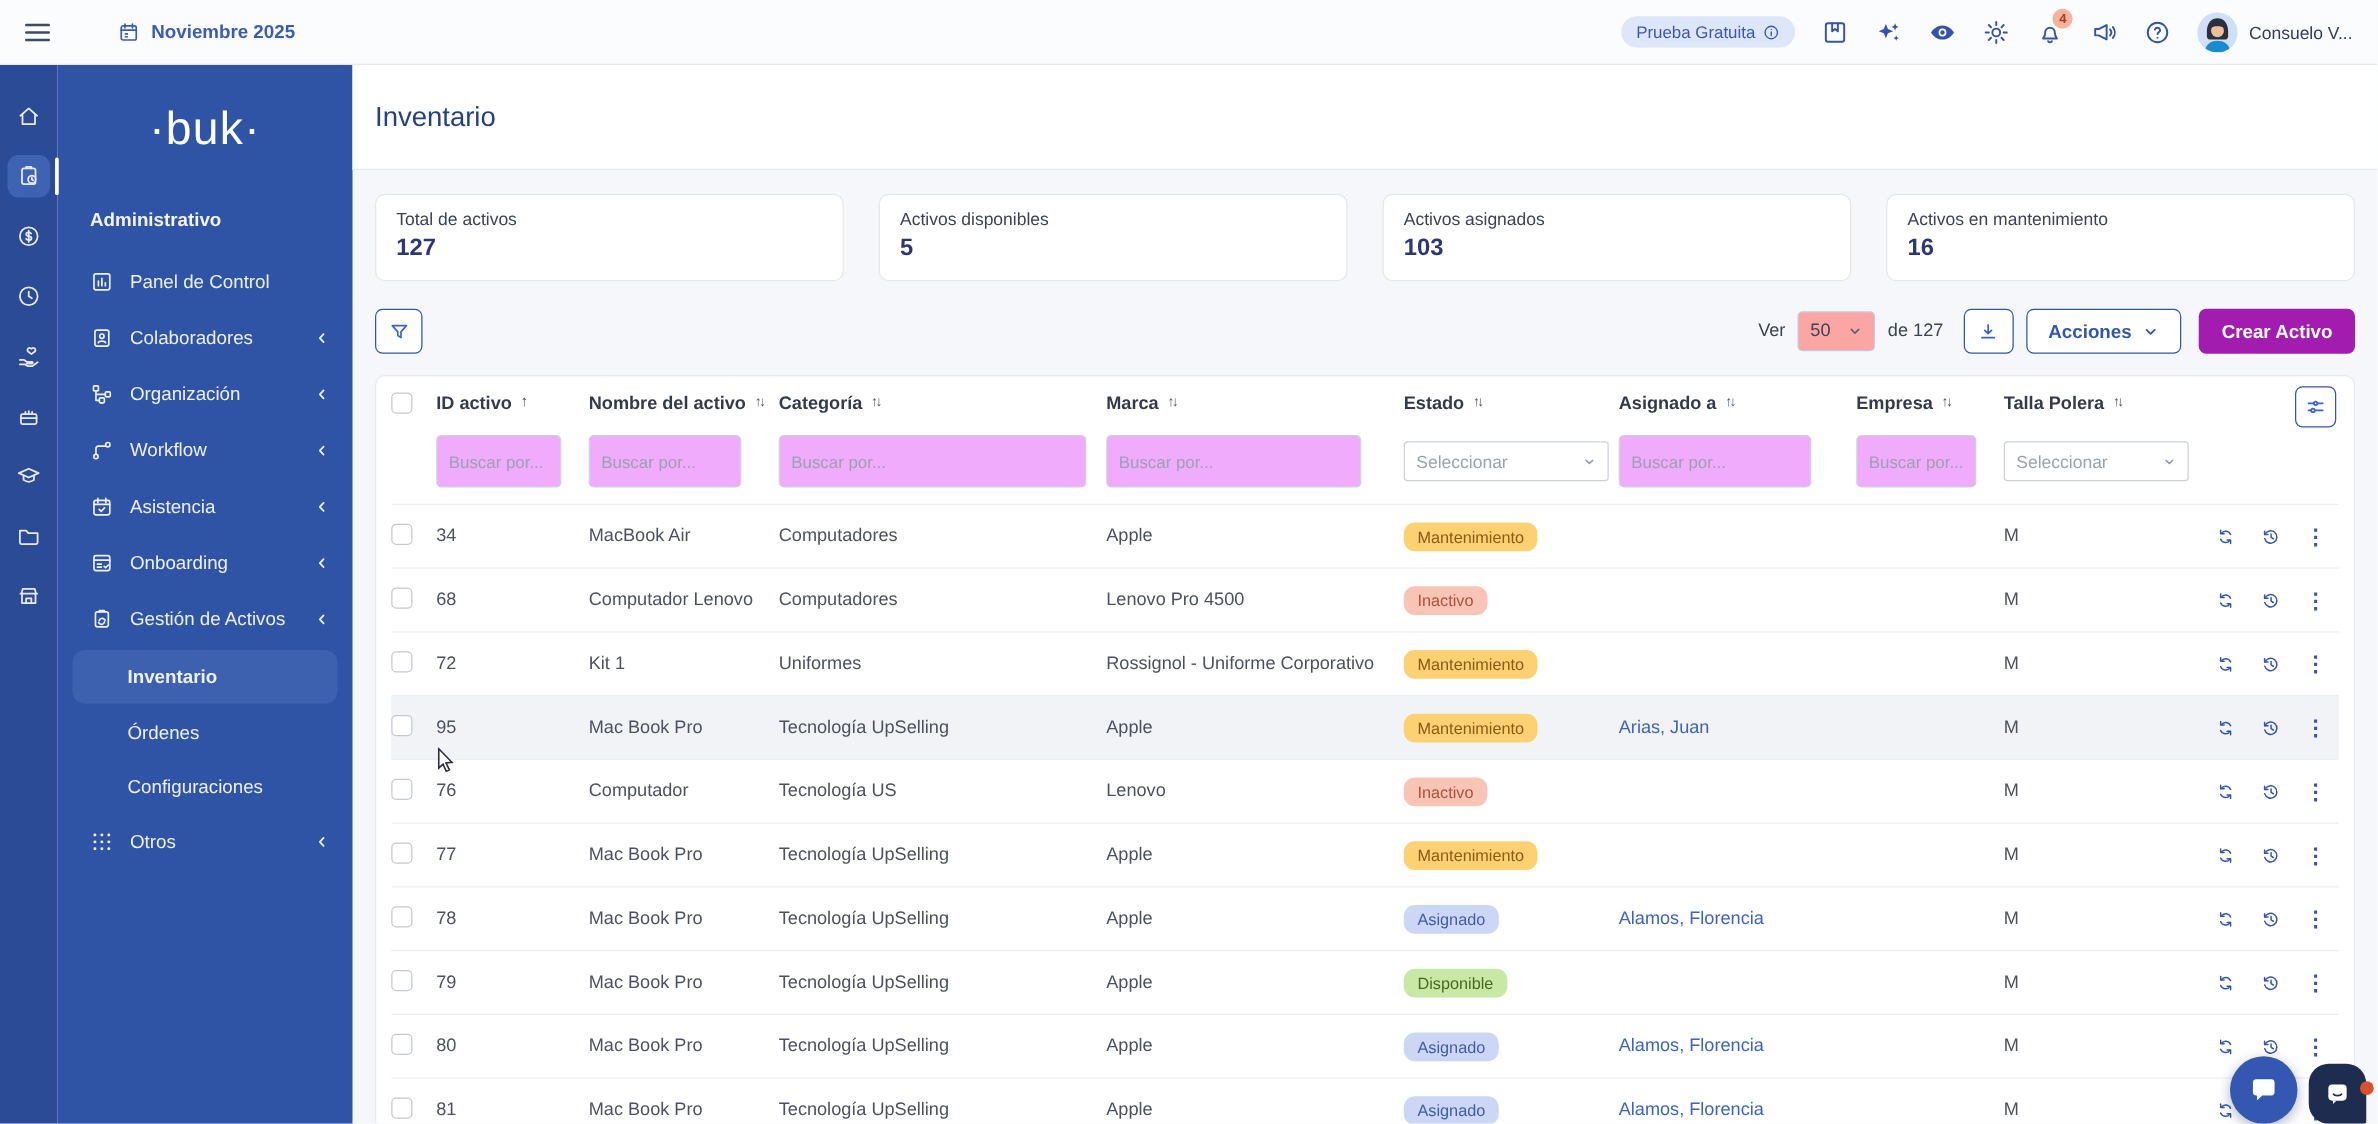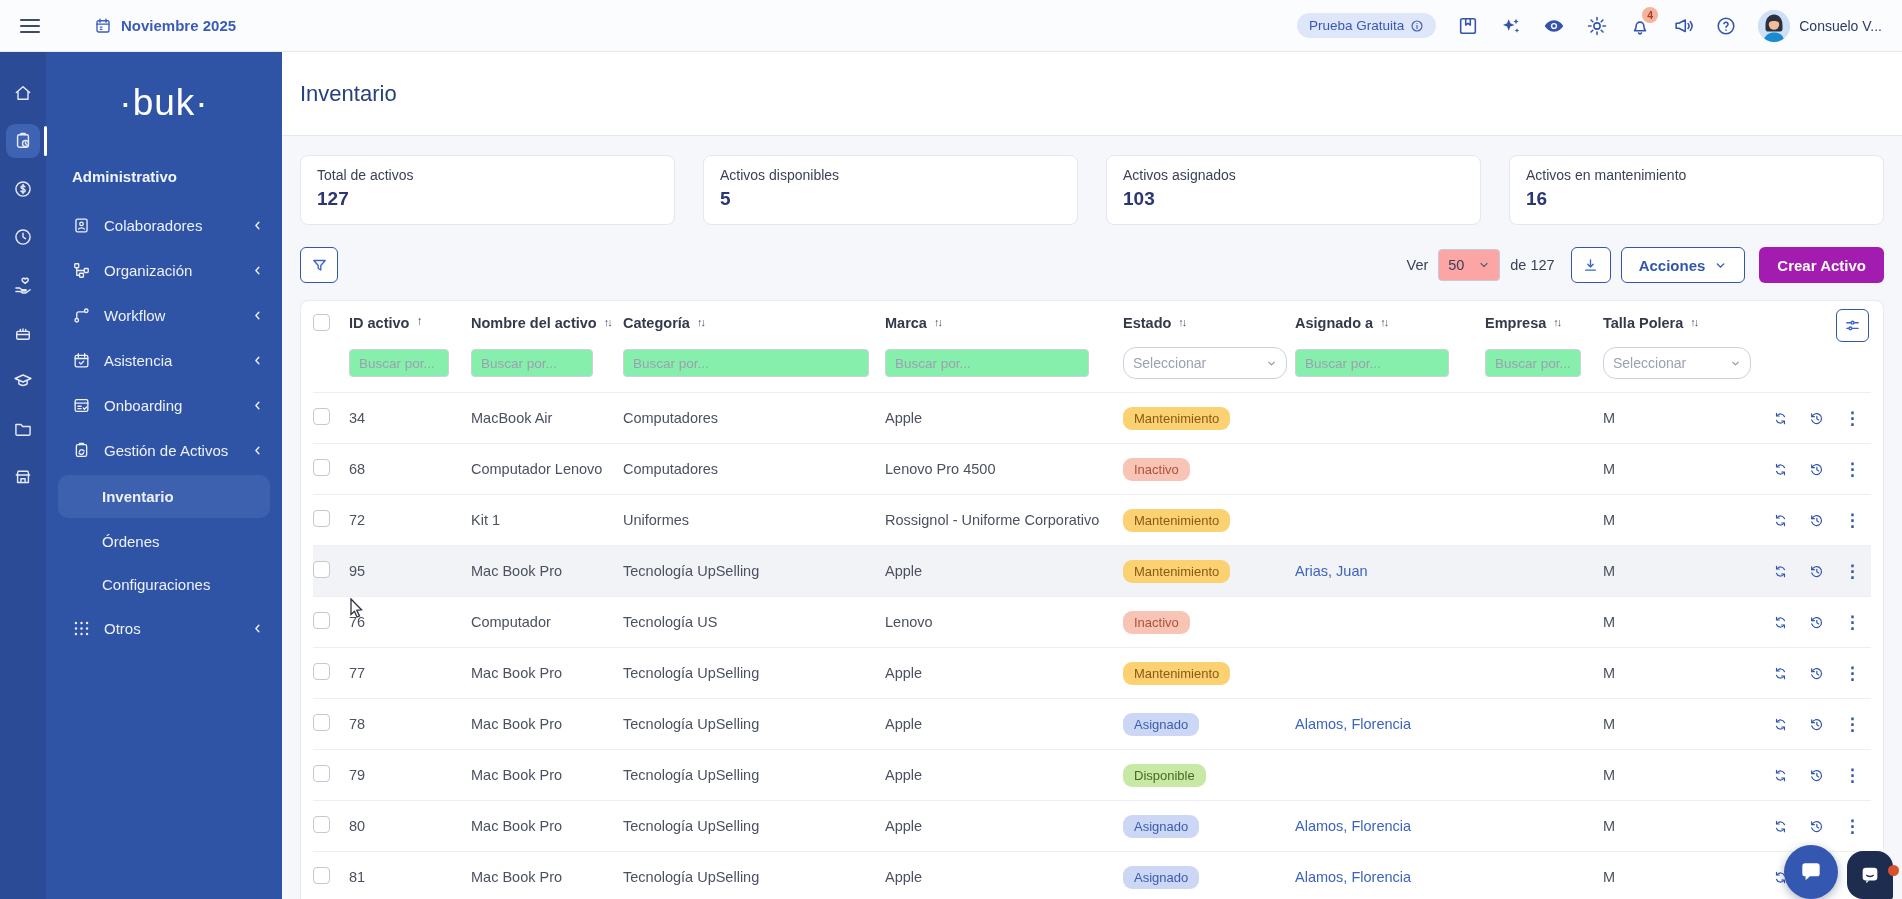--- a/index.html
+++ b/index.html
@@ -88,23 +88,23 @@
   
   .table-card{ margin:17px 18px 0; background:#fff; border:1px solid #e8eaf1; border-bottom:none; border-radius:8px 8px 0 0; padding:0 12px; flex:1; overflow:hidden;}
   .tgrid{ display:grid; grid-template-columns:36px 122px 152px 262px 238px 172px 190px 118px 164px 1fr; align-items:center;}
   .thead{ padding-top:13px; position:relative; align-items:start;}
   .th{ font-size:14.5px; font-weight:700; color:#333a4a; display:flex; gap:7px; align-items:flex-start; padding-right:10px; line-height:1.25; cursor:pointer;}
   .sort{ color:#4a5264; font-size:11px; letter-spacing:-2px; margin-top:2px; flex:none;}
   .sort-asc{ color:#4a5264; font-size:12px; flex:none;}
   .cols-btn{ position:absolute; right:2px; top:8px; width:33px; height:33px; border:1.5px solid #3156ac; border-radius:6px; background:#fff; color:#3b63c9; display:flex; align-items:center; justify-content:center; cursor:pointer;}
   .cols-btn svg{ width:17px; height:17px;}
   .tfilters{ padding:12px 0 13px;}
-  .fl{ height:28px; border:1px solid #ccd1de; border-radius:4px; background:#86efac; font-size:13.5px; color:#3b4256; padding:0 9px; font-family:inherit; outline:none;}
+  .fl{ height:42px; border:1px solid #ccd1de; border-radius:4px; background:#f0abfc; font-size:13.5px; color:#3b4256; padding:0 9px; font-family:inherit; outline:none;}
   .fl::placeholder{ color:#9aa1b0;}
-  .fsel{ height:32px; border:1px solid #ccd1de; border-radius:13px; background:#fff; font-size:14px; color:#9aa1b0; padding:0 9px; display:flex; align-items:center; justify-content:space-between; cursor:pointer;}
+  .fsel{ height:32px; border:1px solid #ccd1de; border-radius:3px; background:#fff; font-size:14px; color:#9aa1b0; padding:0 9px; display:flex; align-items:center; justify-content:space-between; cursor:pointer;}
   .fsel svg{ width:11px; height:11px; color:#8b92a4;}
   .tfilters .cell:nth-child(2) .fl{ width:100px;}
   .tfilters .cell:nth-child(3) .fl{ width:122px;}
   .tfilters .cell:nth-child(4) .fl{ width:246px;}
   .tfilters .cell:nth-child(5) .fl{ width:204px;}
   .tfilters .cell:nth-child(6) .fsel{ width:164px;}
   .tfilters .cell:nth-child(7) .fl{ width:154px;}
   .tfilters .cell:nth-child(8) .fl{ width:96px;}
   .tfilters .cell:nth-child(9) .fsel{ width:148px;}
   .trow{ height:51px; border-top:1px solid #edeff4; font-size:14.5px; color:#4b5160;}
@@ -294,20 +294,29 @@
       </div>
     </nav>
 
   <aside class="sidebar">
     <div class="logo">·buk·</div>
     <div class="section-label">Administrativo</div>
     <div id="menu">
         <div class="menu-item">
           <span class="mi-icon">
             <svg viewBox="0 0 24 24" fill="none" stroke="currentColor" stroke-width="1.7" stroke-linecap="round" stroke-linejoin="round">
+              <rect x="4" y="4" width="16" height="16" rx="2"></rect>
+              <path d="M8.5 15.8v-4.6M12 15.8V8.4M15.5 15.8v-2.8"></path>
+            </svg>
+          </span>
+          <span class="mi-label">Panel de Control</span>
+        </div>
+        <div class="menu-item">
+          <span class="mi-icon">
+            <svg viewBox="0 0 24 24" fill="none" stroke="currentColor" stroke-width="1.7" stroke-linecap="round" stroke-linejoin="round">
               <rect x="5" y="4" width="14" height="16" rx="2"></rect>
               <circle cx="12" cy="10" r="2.2"></circle>
               <path d="M8.3 16.6c.7-2.2 6.7-2.2 7.4 0"></path>
             </svg>
           </span>
           <span class="mi-label">Colaboradores</span>
           <span class="mi-chev">
             <svg viewBox="0 0 24 24" fill="none" stroke="currentColor" stroke-width="2.6" stroke-linecap="round" stroke-linejoin="round">
               <path d="M14.5 6 9 12l5.5 6"></path>
             </svg>

